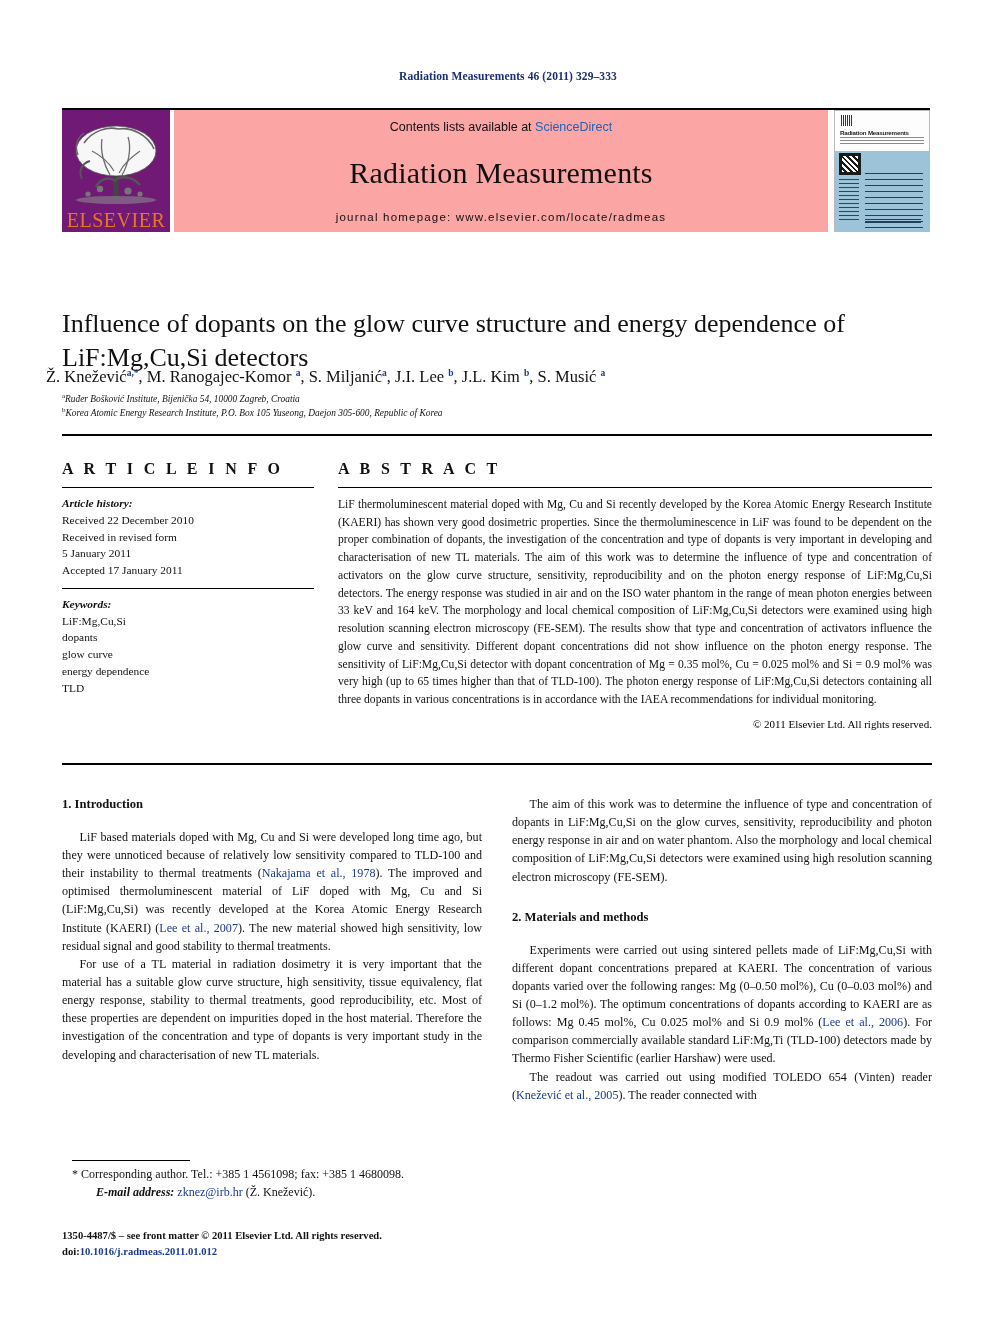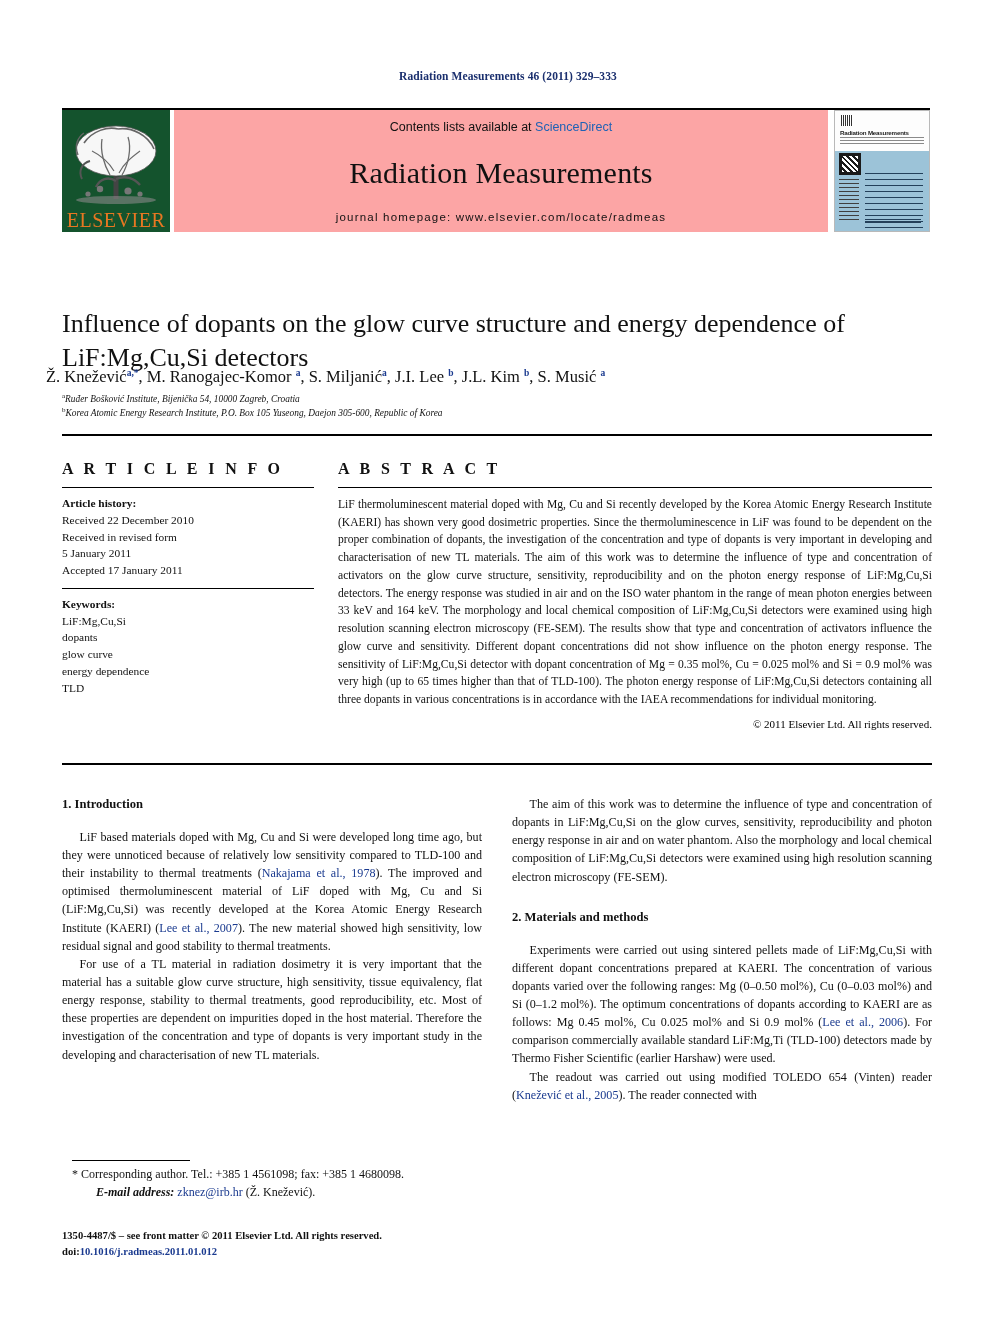--- a/index.html
+++ b/index.html
@@ -37,21 +37,21 @@
     border-top: 2px solid #000;
   }
   .elsevier-block {
     width: 108px;
     flex: 0 0 108px;
     display: flex;
     flex-direction: column;
     align-items: center;
     justify-content: flex-end;
     padding-bottom: 2px;
-    background: #14532d;
+    background: #701a75;
   }
   .tree-svg { display:block; }
   .elsevier-word {
     font-family: "Liberation Serif", serif;
     font-size: 20px;
     color: #E87722;
     letter-spacing: 0.5px;
     line-height: 1;
     margin-top: 1px;
     font-weight: 400;
@@ -163,21 +163,21 @@
     letter-spacing: 3.4px;
     color: #111;
   }
 
   .info-col {
     position: absolute;
     top: 460px; left: 62px; width: 252px;
   }
   .info-rule { border-top: 1.6px solid #000; margin: 9px 0 7px 0; }
   .info-body { font-size: 11.4px; line-height: 1.47; color:#111; }
-  .info-body .ital { font-weight: bold; }
+  .info-body .ital { font-style: italic; font-weight: bold; }
 
   .abstract-col {
     position: absolute;
     top: 460px; left: 338px; width: 594px;
   }
   .abs-rule { border-top: 1.6px solid #000; margin: 9px 0 8px 0; }
   .abs-body {
     font-size: 11.6px;
     line-height: 1.53;
     text-align: justify;

